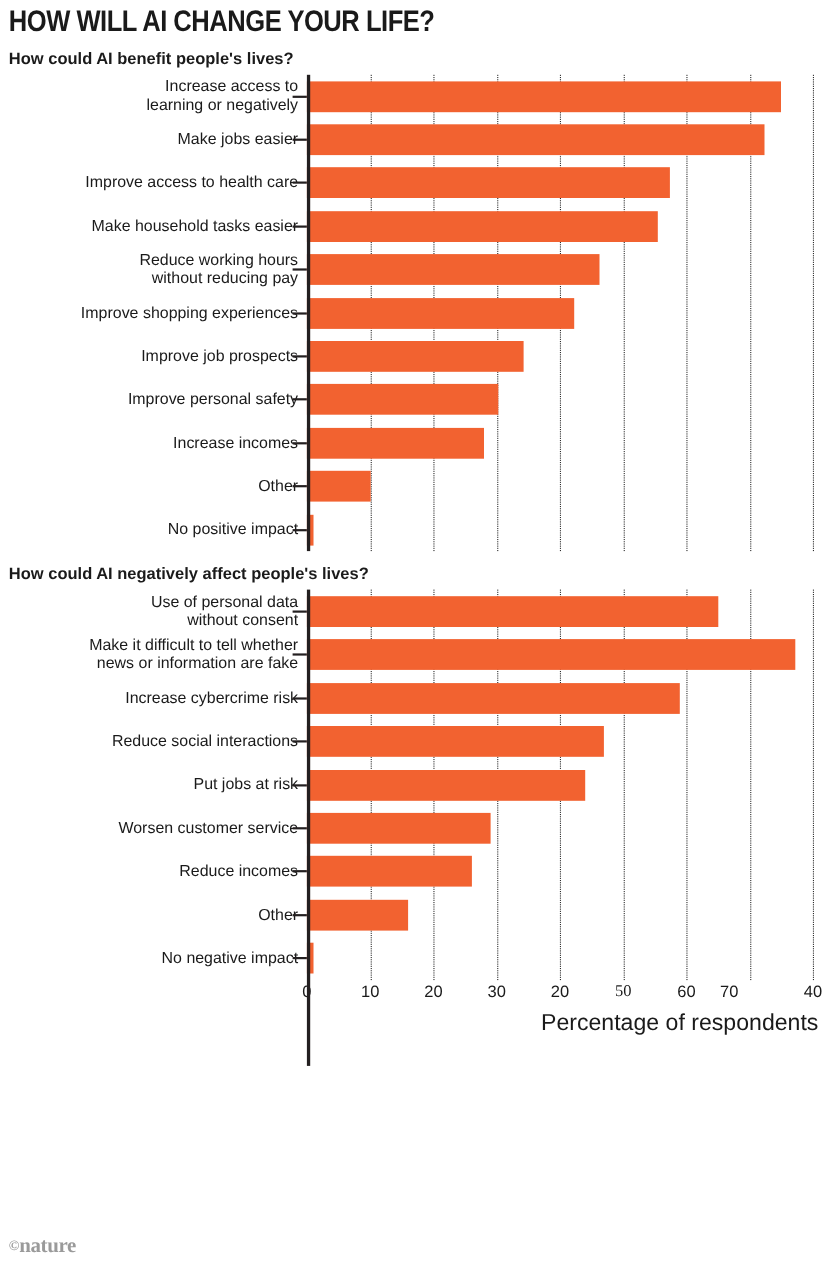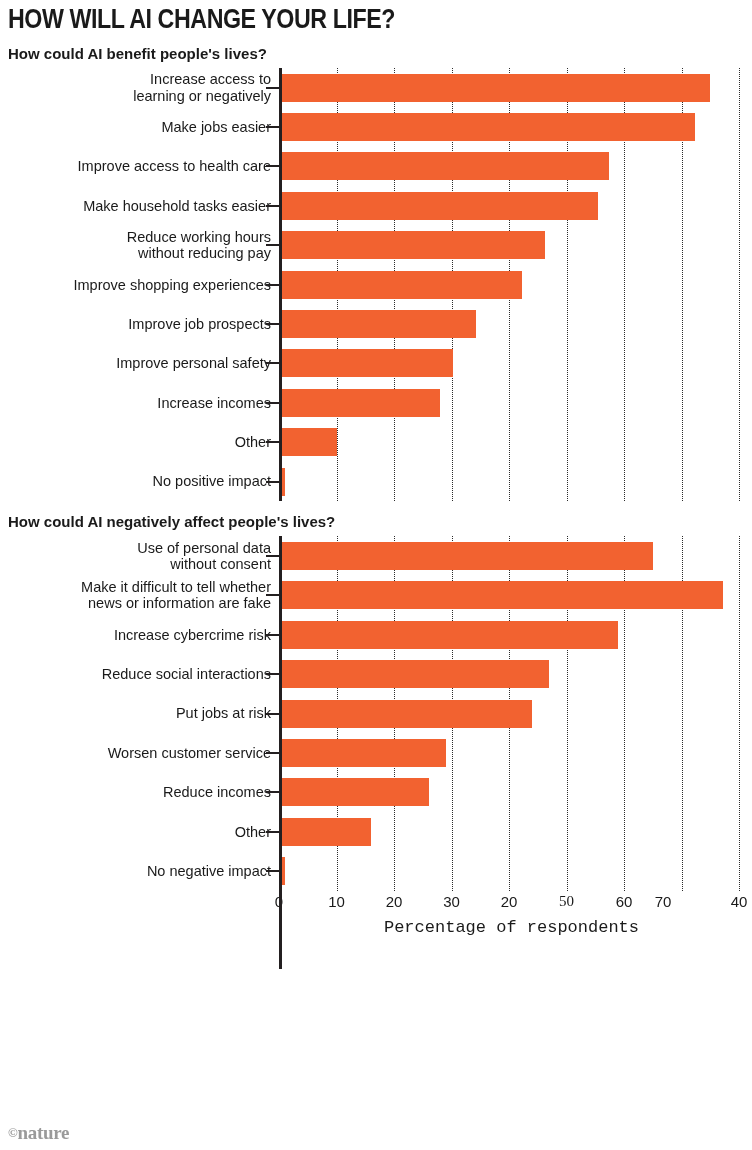--- a/index.html
+++ b/index.html
@@ -128,25 +128,24 @@
     margin-left: 271px;
   }
   .xtick-label {
     position: absolute;
     top: 2px;
     font-size: 15px;
     transform: translateX(-50%);
     color: #1a1a1a;
   }
   .xaxis-title {
-    text-align: center;
-    font-size: 17px;
+    text-align: right;
+    font-size: 21px;
     margin-left: 271px;
     margin-top: 1px;
-    font-family: Liberation Mono, monospace;
   }
   
   .footer {
     position: absolute;
     left: 8px;
     bottom: 12px;
     font-family: "Liberation Serif", serif;
     font-weight: bold;
     font-size: 19px;
     color: #9a9a9a;

